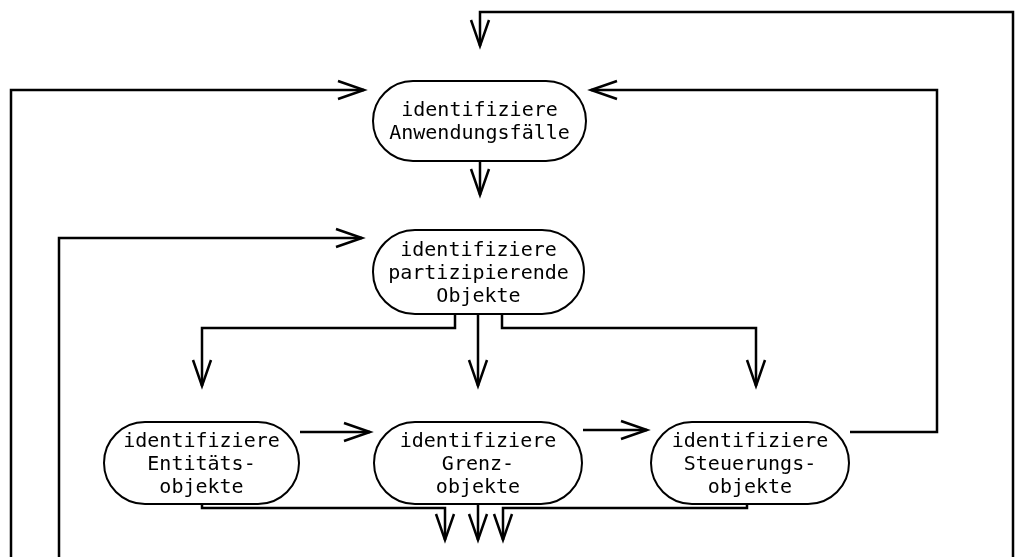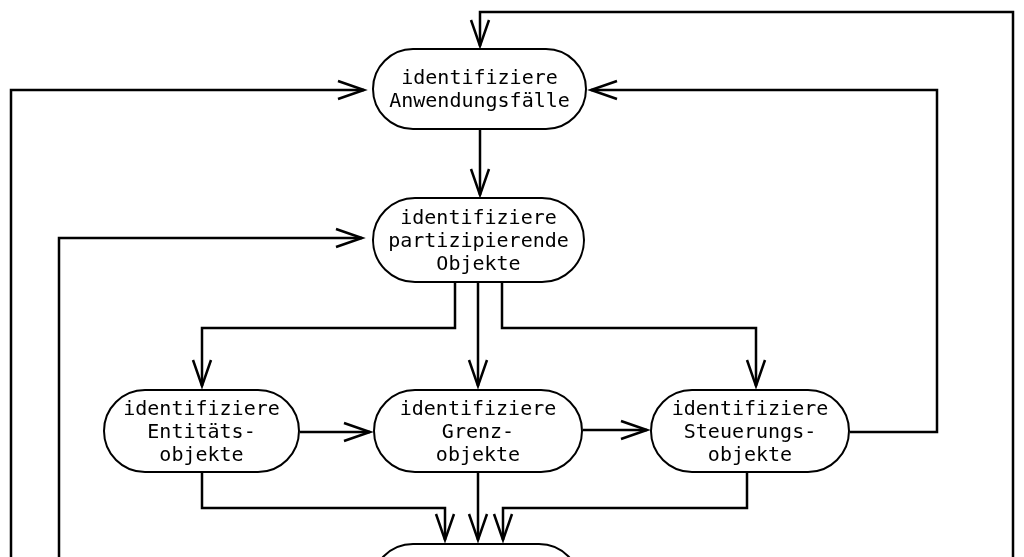--- a/index.html
+++ b/index.html
@@ -16,20 +16,21 @@
   .node {
     position: absolute;
     box-sizing: border-box;
     border: 2.5px solid #000000;
     border-radius: 999px; 
     background: #ffffff;
     display: flex;
     align-items: center;
     justify-content: center;
     text-align: center;
+    margin-top: 32px;
   }
   .node-label {
     white-space: pre-line;
     font-size: 20px;
     line-height: 23px;
     color: #000000;
   }
 </style>
 </head>
 <body>

